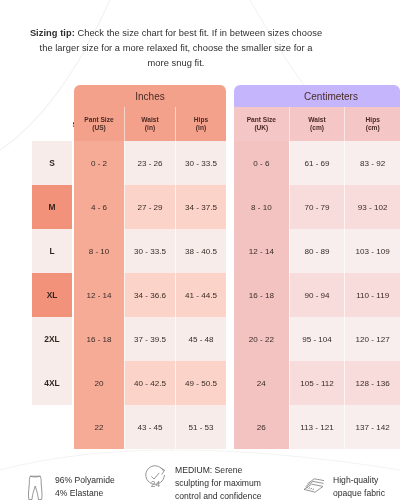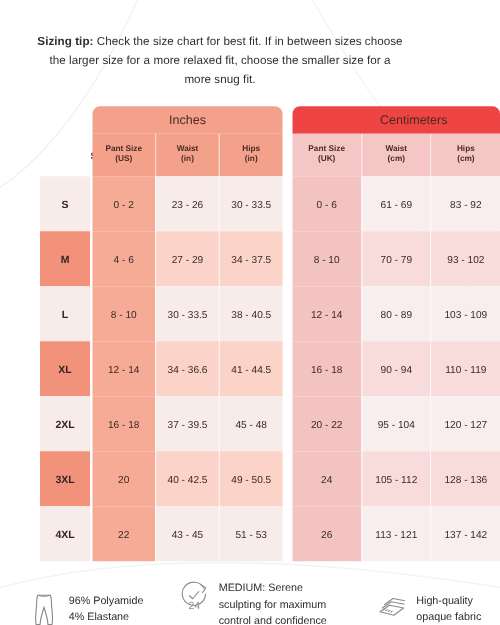--- a/index.html
+++ b/index.html
@@ -95,21 +95,21 @@
   .grp-title {
     height: 22px;
     display: flex;
     align-items: center;
     justify-content: center;
     font-size: 10px;
     color: #4a2a24;
     border-radius: 6px 6px 0 0;
   }
   .grp.inches .grp-title { background: #f4a18c; }
-  .grp.cm     .grp-title { background: #ef4444; padding-left: 28px; }
+  .grp.cm     .grp-title { background: #c4b5fd; padding-left: 28px; }
 
   .grp-subhead {
     height: 34px;
     display: flex;
   }
   .grp-subhead .cell {
     flex: 1;
     display: flex;
     flex-direction: column;
     align-items: center;
@@ -206,21 +206,20 @@
 
   <div class="table-wrap">
 
     <div class="size-col">
       <div class="size-head">Size</div>
       <div class="size-cell odd">S</div>
       <div class="size-cell even">M</div>
       <div class="size-cell odd">L</div>
       <div class="size-cell even">XL</div>
       <div class="size-cell odd">2XL</div>
-      <div class="size-cell even">3XL</div>
       <div class="size-cell odd">4XL</div>
     </div>
 
     <div class="grp inches">
       <div class="grp-title">Inches</div>
       <div class="grp-subhead">
         <div class="cell">
           <span>Pant Size</span>
           <span>(US)</span>
         </div>

